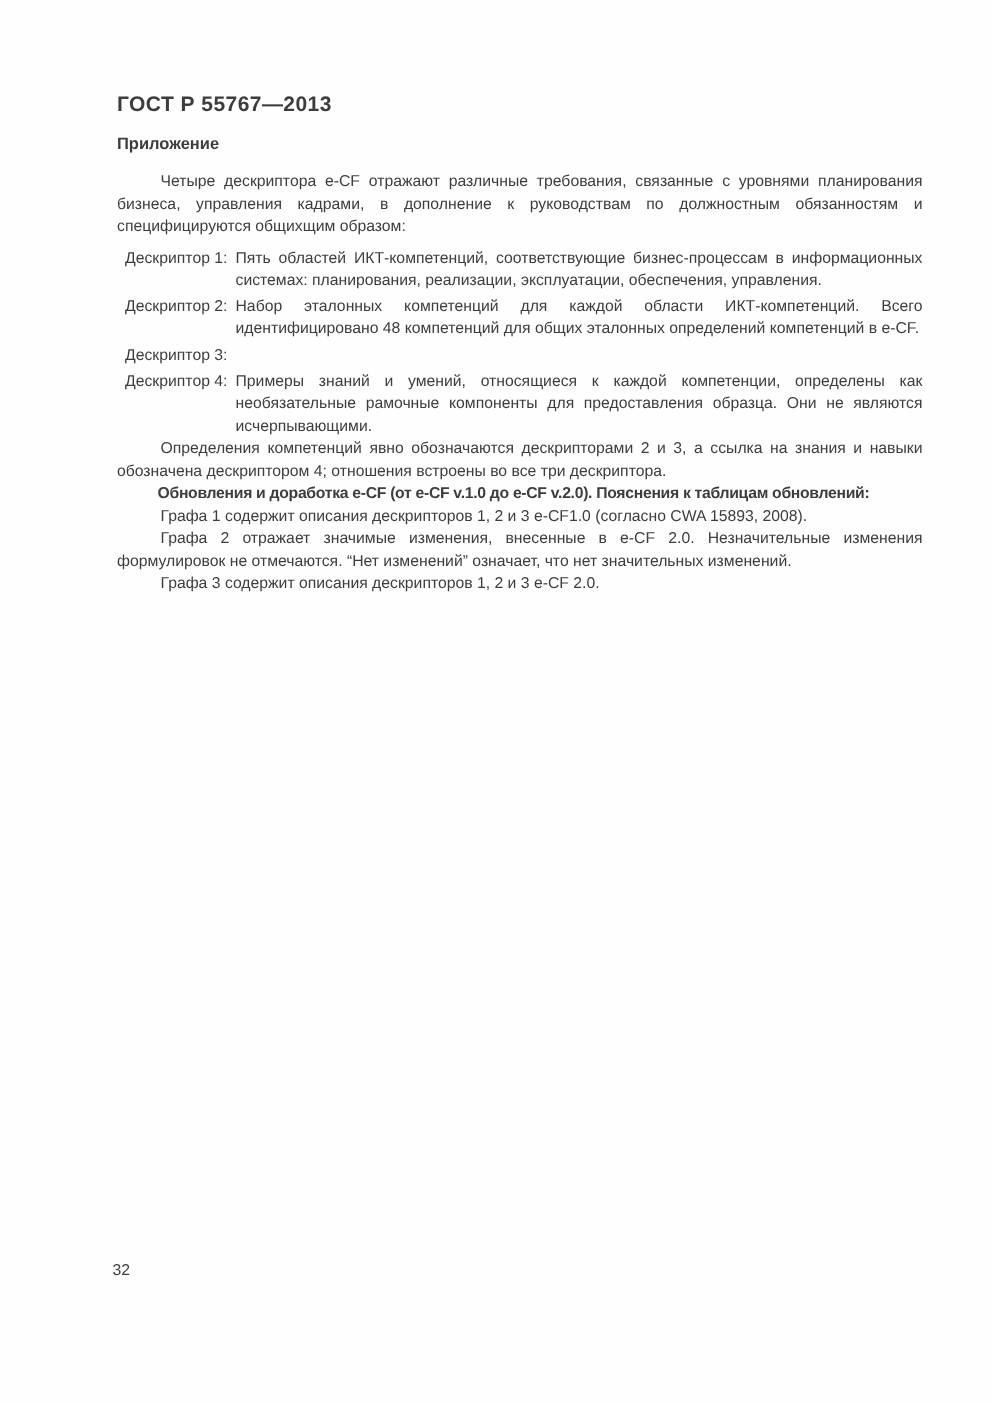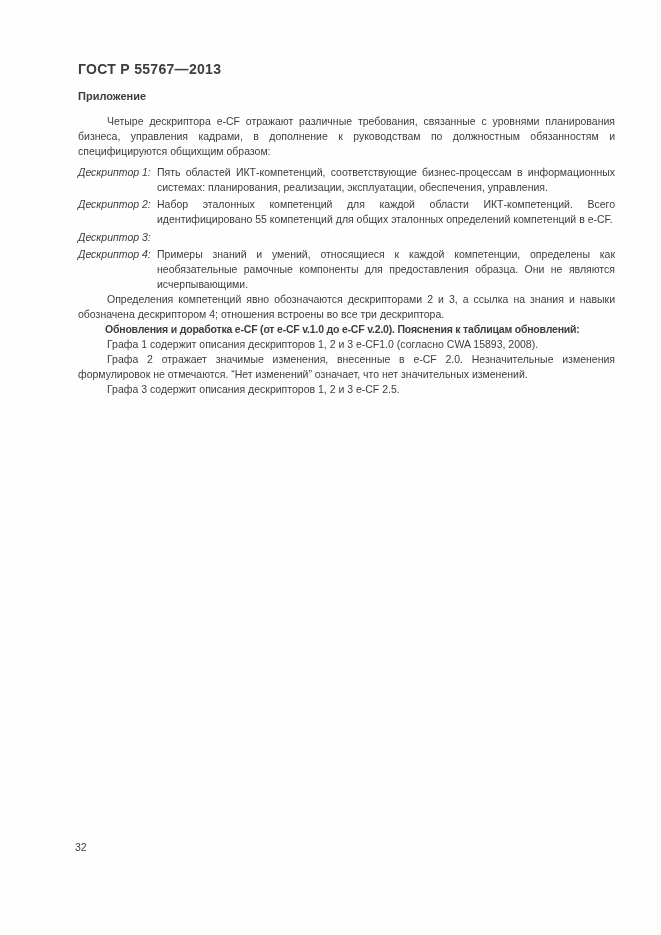--- a/index.html
+++ b/index.html
@@ -52,22 +52,21 @@
   .desc-list {
     margin-top: 5.5px;
   }
   .desc-row {
     display: flex;
     margin-top: 2.5px;
   }
   .desc-label {
     flex: none;
     width: 79px;
-    text-align: left;
-    font-style: italic;
+    text-align: center;
   }
   .desc-text {
     flex: 1;
     text-align: justify;
   }
   .bold-heading {
     font-weight: 700;
     letter-spacing: -0.2px;
     text-indent: 27px;
   }
@@ -91,39 +90,39 @@
 
     <p class="indent">Четыре дескриптора e-CF отражают различные требования, связанные с уровнями планирования бизнеса, управления кадрами, в дополнение к руководствам по должностным обязанностям и специфицируются общих­щим образом:</p>
 
     <div class="desc-list">
       <div class="desc-row">
         <span class="desc-label">Дескриптор 1:</span>
         <span class="desc-text">Пять областей ИКТ-компетенций, соответствующие бизнес-процессам в информационных си­стемах: планирования, реализации, эксплуатации, обеспечения, управления.</span>
       </div>
       <div class="desc-row">
         <span class="desc-label">Дескриптор 2:</span>
-        <span class="desc-text">Набор эталонных компетенций для каждой области ИКТ-компетенций. Всего идентифицировано 55 компетенций для общих эталонных определений компетенций в e-CF.</span>
+        <span class="desc-text">Набор эталонных компетенций для каждой области ИКТ-компетенций. Всего идентифицировано 48 компетенций для общих эталонных определений компетенций в e-CF.</span>
       </div>
       <div class="desc-row">
         <span class="desc-label">Дескриптор 3:</span>
       </div>
       <div class="desc-row">
         <span class="desc-label">Дескриптор 4:</span>
         <span class="desc-text">Примеры знаний и умений, относящиеся к каждой компетенции, определены как необязатель­ные рамочные компоненты для предоставления образца. Они не являются исчерпывающими.</span>
       </div>
     </div>
 
     <p class="indent">Определения компетенций явно обозначаются дескрипторами 2 и 3, а ссылка на знания и навыки обозначена дескриптором 4; отношения встроены во все три дескриптора.</p>
 
     <p class="bold-heading">Обновления и доработка e-CF (от e-CF v.1.0 до e-CF v.2.0). Пояснения к таблицам обновлений:</p>
 
     <p class="indent">Графа 1 содержит описания дескрипторов 1, 2 и 3 e-CF1.0 (согласно CWA 15893, 2008).</p>
 
     <p class="indent">Графа 2 отражает значимые изменения, внесенные в e-CF 2.0. Незначительные изменения формулировок не отмечаются. “Нет изменений” означает, что нет значительных изменений.</p>
 
-    <p class="indent">Графа 3 содержит описания дескрипторов 1, 2 и 3 e-CF 2.5.</p>
+    <p class="indent">Графа 3 содержит описания дескрипторов 1, 2 и 3 e-CF 2.0.</p>
 
 
   </div>
 
   <div class="page-number">32</div>
 
 </div>
 
 </body></html>

